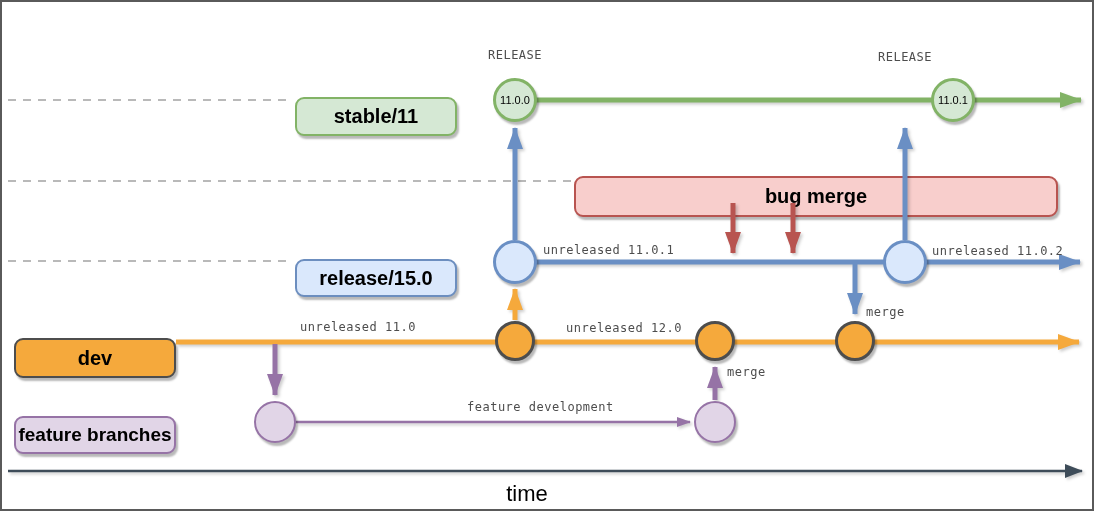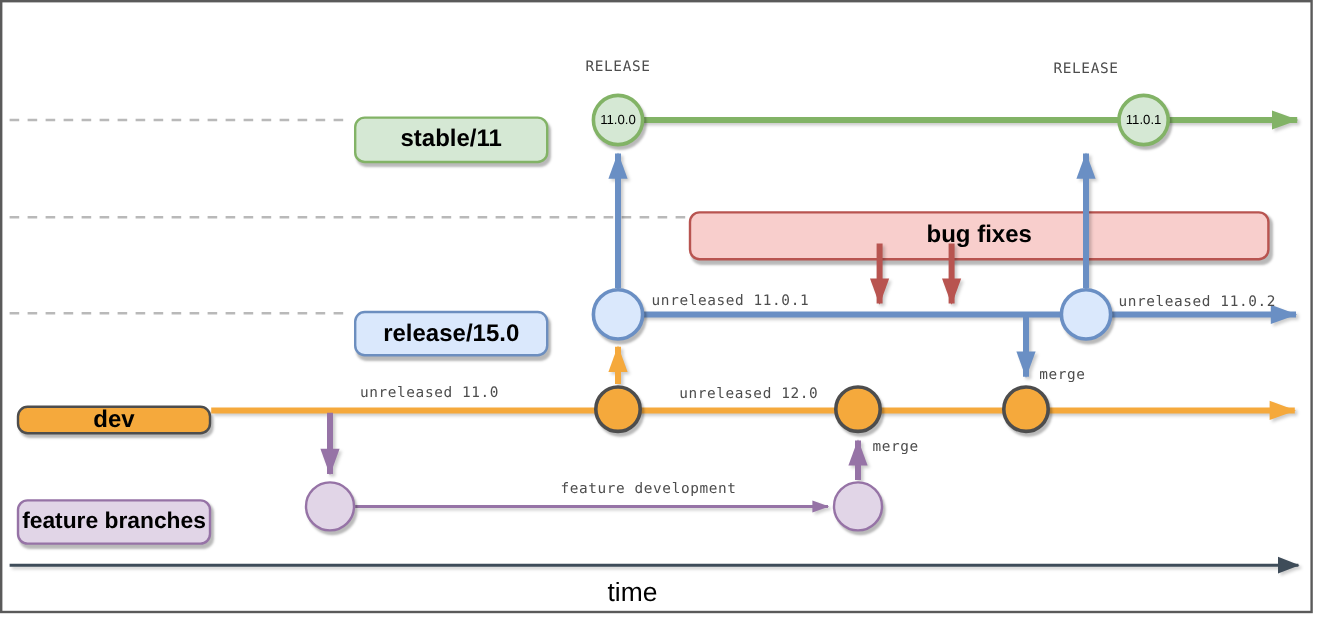--- a/index.html
+++ b/index.html
@@ -9,21 +9,21 @@
          border:2px solid #5a5a5a;}
   svg.layer{position:absolute;left:0;top:0;}
   #svg-back{z-index:1;}
   .box{position:absolute;box-sizing:border-box;border-radius:9px;display:flex;align-items:center;
        justify-content:center;font-weight:bold;font-size:20px;color:#000;z-index:2;
        box-shadow:2px 3px 2px rgba(0,0,0,0.28);margin-top:16px;}
   #box-stable{left:295px;top:81px;width:162px;height:39px;background:var(--green-fill);
        border:2.5px solid var(--green);}
   #box-release{left:295px;top:243px;width:162px;height:38px;background:var(--blue-fill);
        border:2.5px solid var(--blue);}
-  #box-dev{left:14px;top:322px;width:162px;height:24px;background:var(--orange);
+  #box-dev{left:14px;top:322px;width:162px;height:40px;background:var(--orange);
        border:2.5px solid var(--dev-border);}
   #box-feature{left:14px;top:400px;width:162px;height:38px;background:var(--purple-fill);
        border:2.5px solid var(--purple);font-size:19px;}
   #box-bugfixes{left:574px;top:160px;width:484px;height:41px;background:var(--red-fill);
        border:2.5px solid var(--red);}
   #svg-front{z-index:3;filter:drop-shadow(2px 2px 1.5px rgba(0,0,0,0.20));}
   .commit{position:absolute;box-sizing:border-box;border-radius:50%;display:flex;align-items:center;
        justify-content:center;font-size:11px;color:#000;z-index:4;
        box-shadow:2px 3px 2px rgba(0,0,0,0.28);}
   .commit.stable{width:44px;height:44px;background:var(--green-fill);border:3px solid var(--green);}
@@ -54,21 +54,21 @@
   <div class="box" id="box-release">
     <span>release/15.0</span>
   </div>
   <div class="box" id="box-dev">
     <span>dev</span>
   </div>
   <div class="box" id="box-feature">
     <span>feature branches</span>
   </div>
   <div class="box" id="box-bugfixes">
-    <span>bug fixes</span>
+    <span>bug merge</span>
   </div>
 
   <svg id="svg-front" class="layer" width="1102" height="514">
     <defs>
       <marker id="m-green" markerUnits="userSpaceOnUse" markerWidth="24" markerHeight="20" refX="22" refY="10" orient="auto">
         <path d="M1,2 L23,10 L1,18 z" style="fill:var(--green)"></path>
       </marker>
       <marker id="m-blue" markerUnits="userSpaceOnUse" markerWidth="24" markerHeight="20" refX="22" refY="10" orient="auto">
         <path d="M1,2 L23,10 L1,18 z" style="fill:var(--blue-line)"></path>
       </marker>

